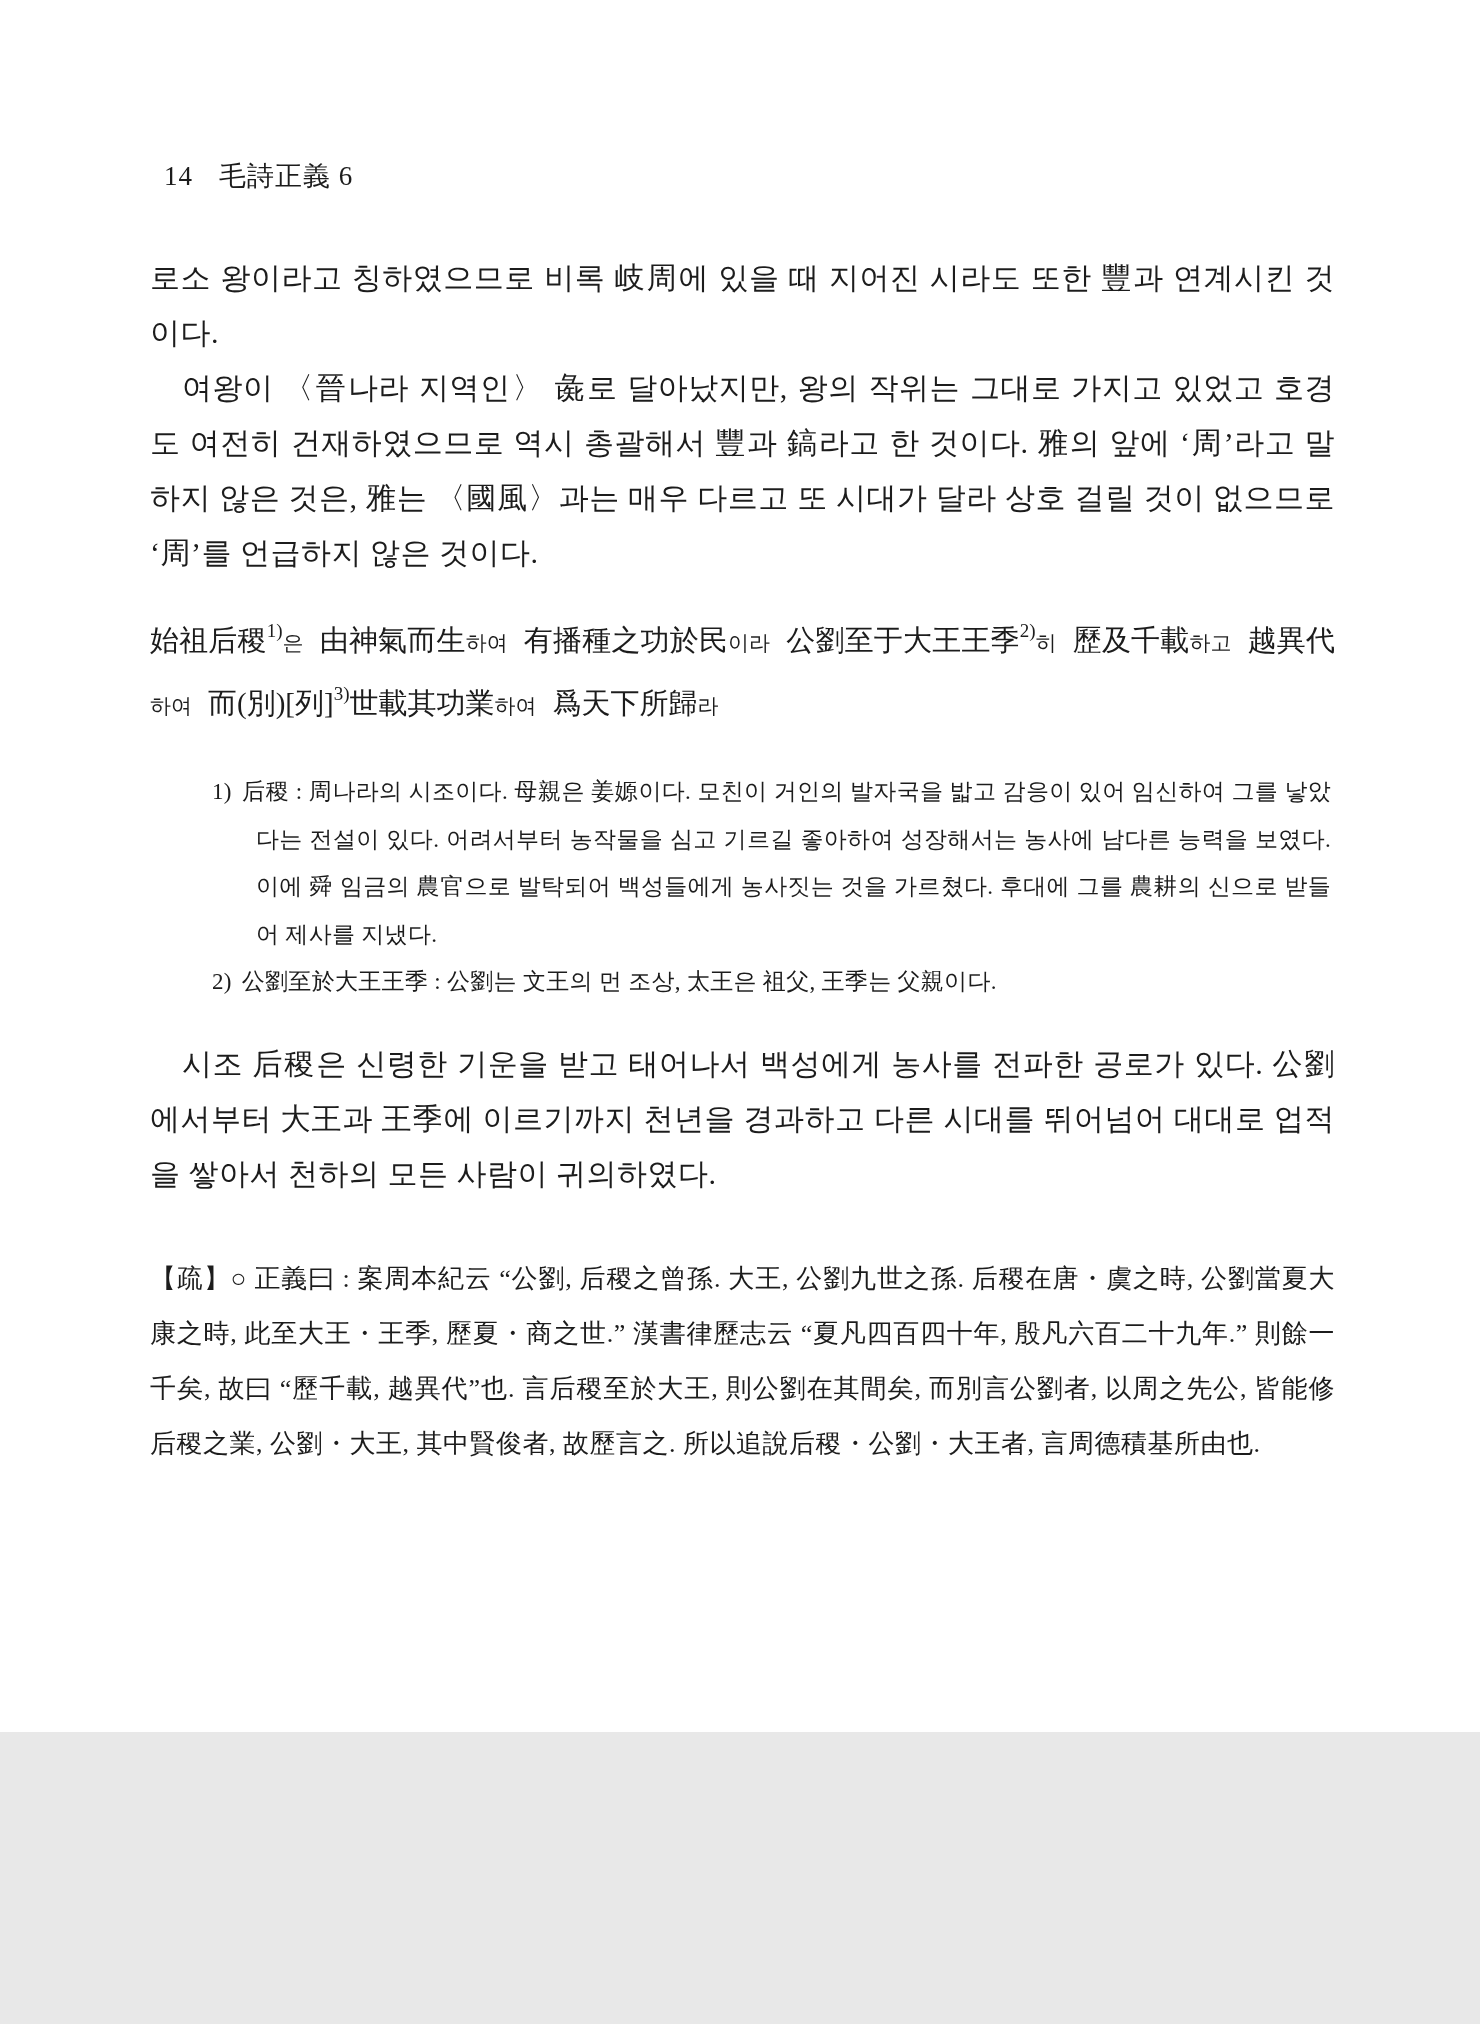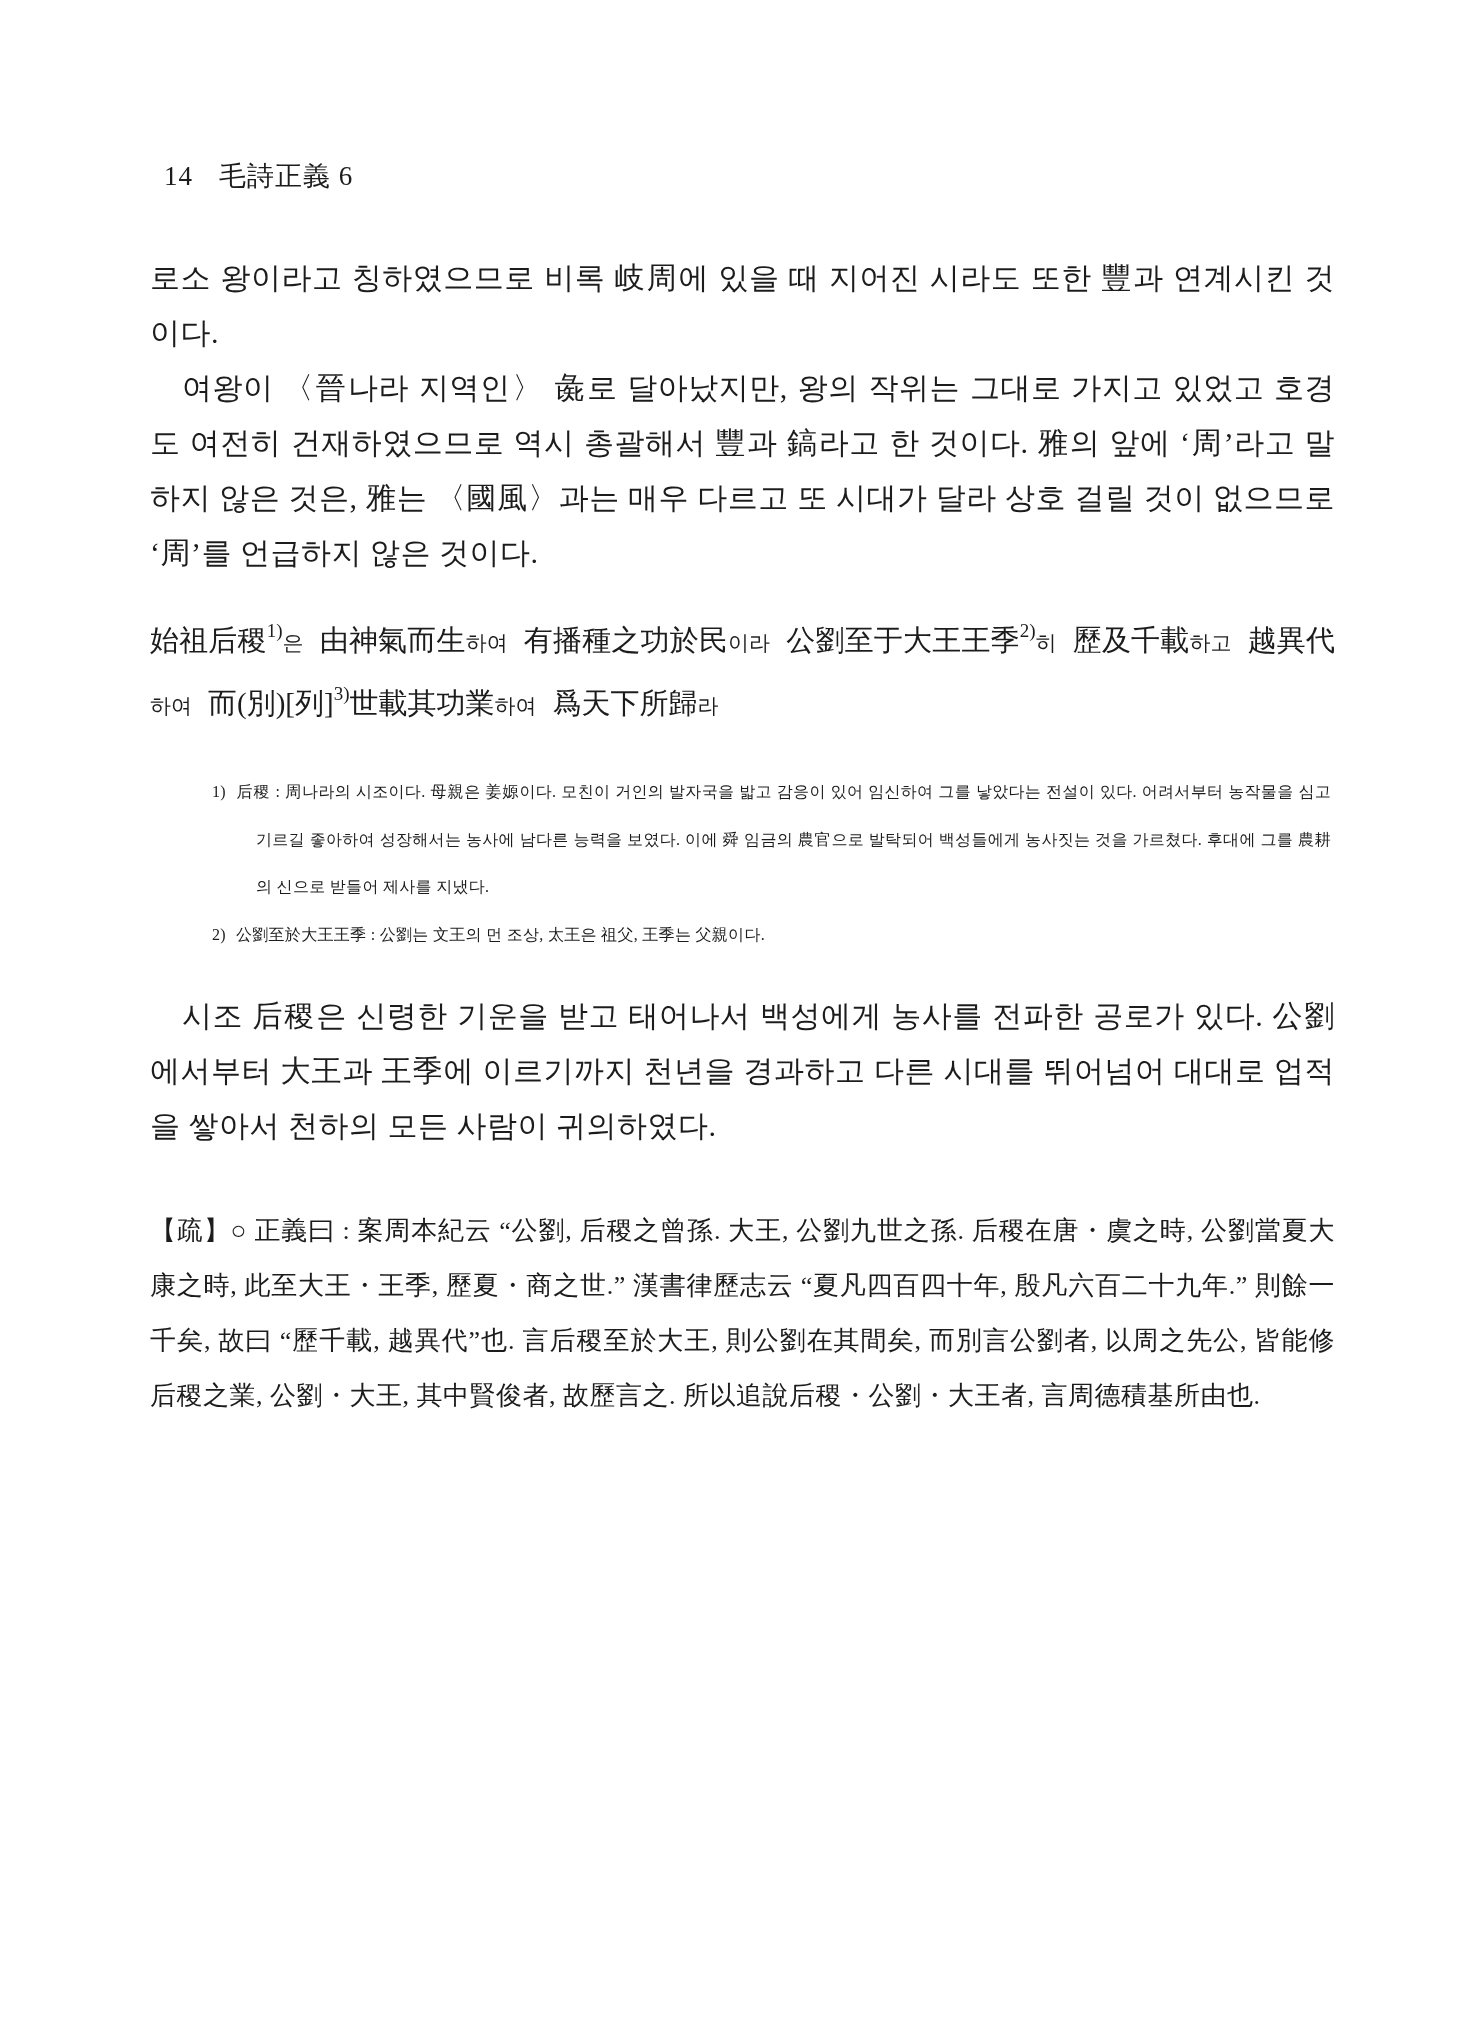--- a/index.html
+++ b/index.html
@@ -1,19 +1,19 @@
 <!DOCTYPE html>
 <html><head>
 <meta charset="utf-8">
 <style>
   html, body { margin: 0; padding: 0; background: #e8e8e8; }
   .page {
     position: relative;
     width: 1480px;
-    height: 2024px;
+    height: 1732px;
     margin: 0 auto;
     background: #ffffff;
     color: #1c1c1c;
     font-family: "Liberation Serif", "DejaVu Serif", serif;
     box-sizing: border-box;
     padding: 158px 145px 0 150px;
     overflow: hidden;
   }
   .running-head {
     font-size: 27px;
@@ -47,21 +47,21 @@
   .original sup.ref {
     font-size: 19px;
     line-height: 0;
     vertical-align: 13px;
   }
   
   .footnotes {
     margin-top: 32px;
     margin-left: 62px;
     margin-right: 4px;
-    font-size: 16px;
+    font-size: 23px;
     line-height: 47.5px;
   }
   .footnote {
     text-align: justify;
     text-justify: inter-word;
     padding-left: 44px;
     text-indent: -44px;
     letter-spacing: 0.3px;
   }
   .footnote .fn-marker { margin-right: 10px; }

